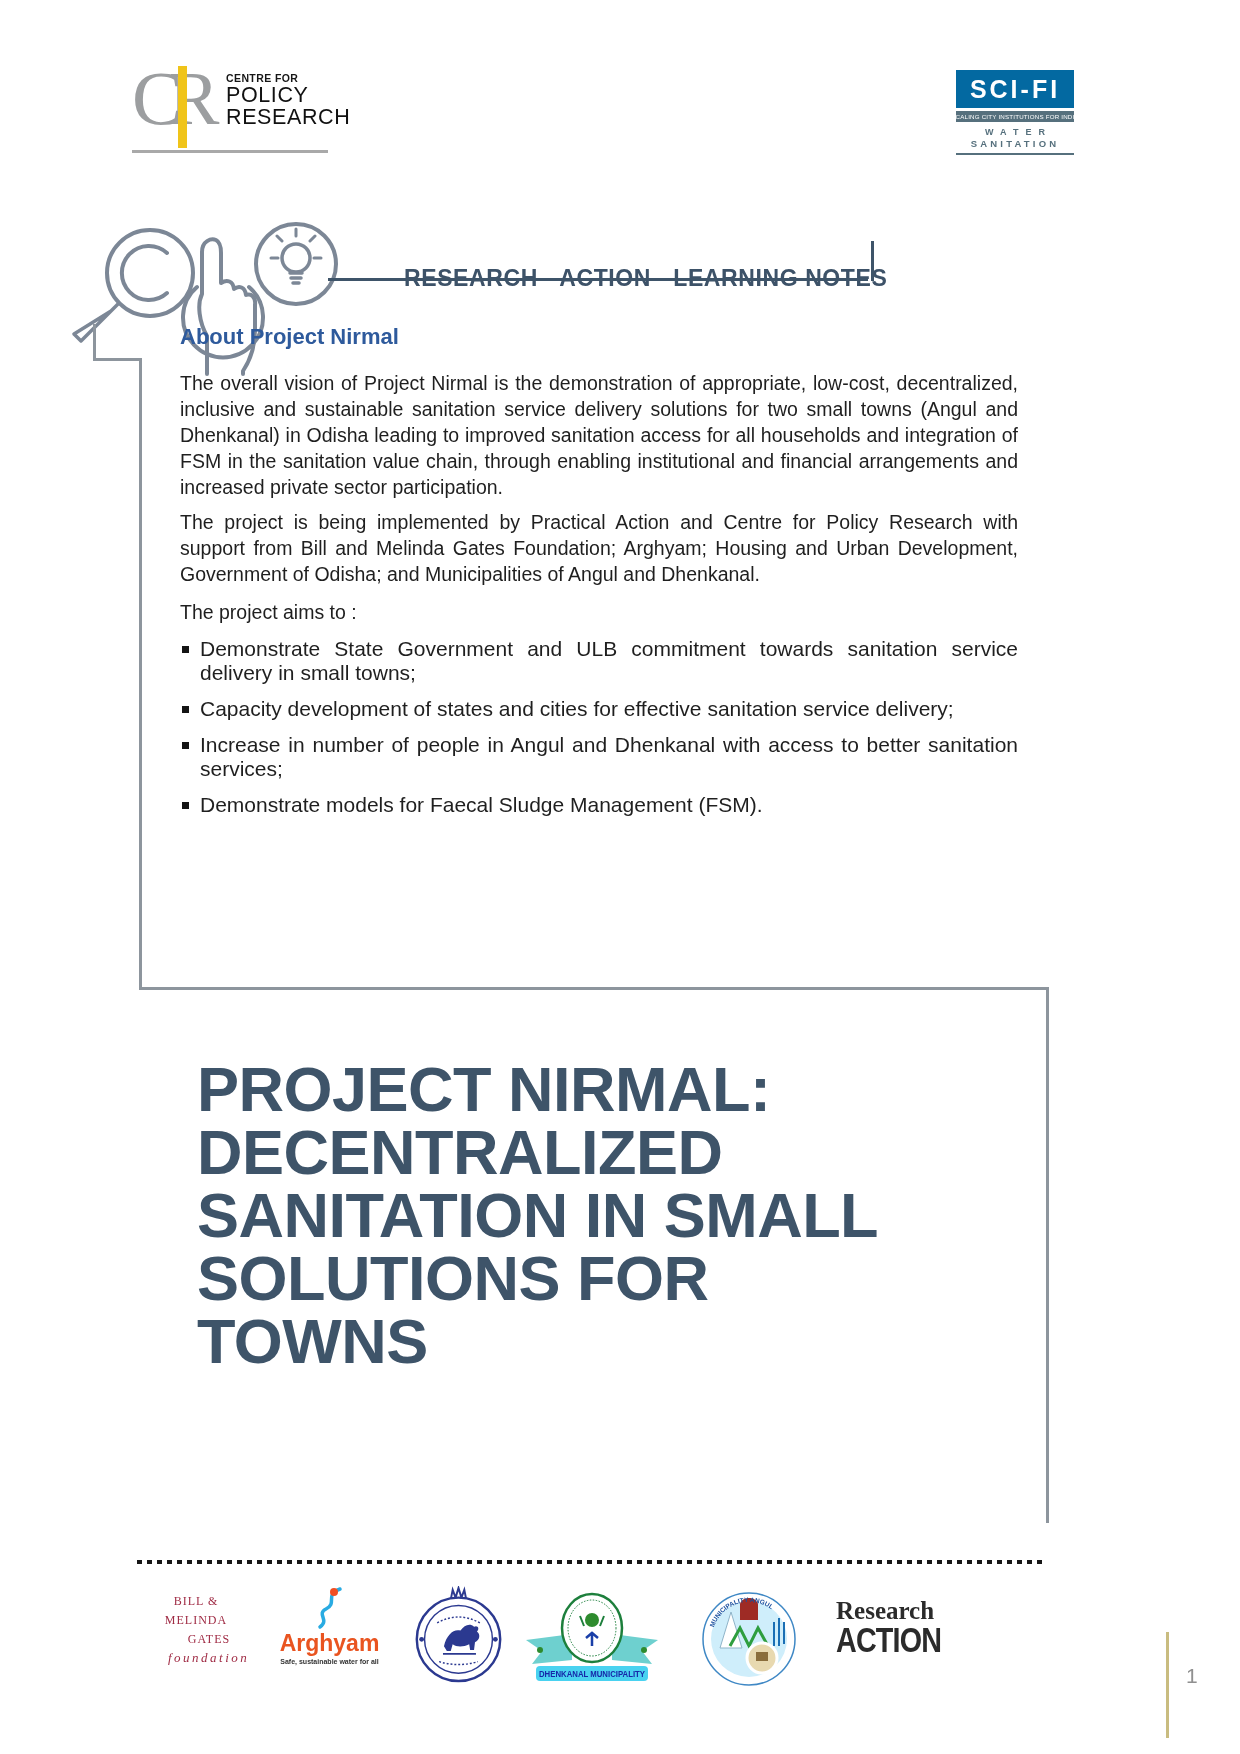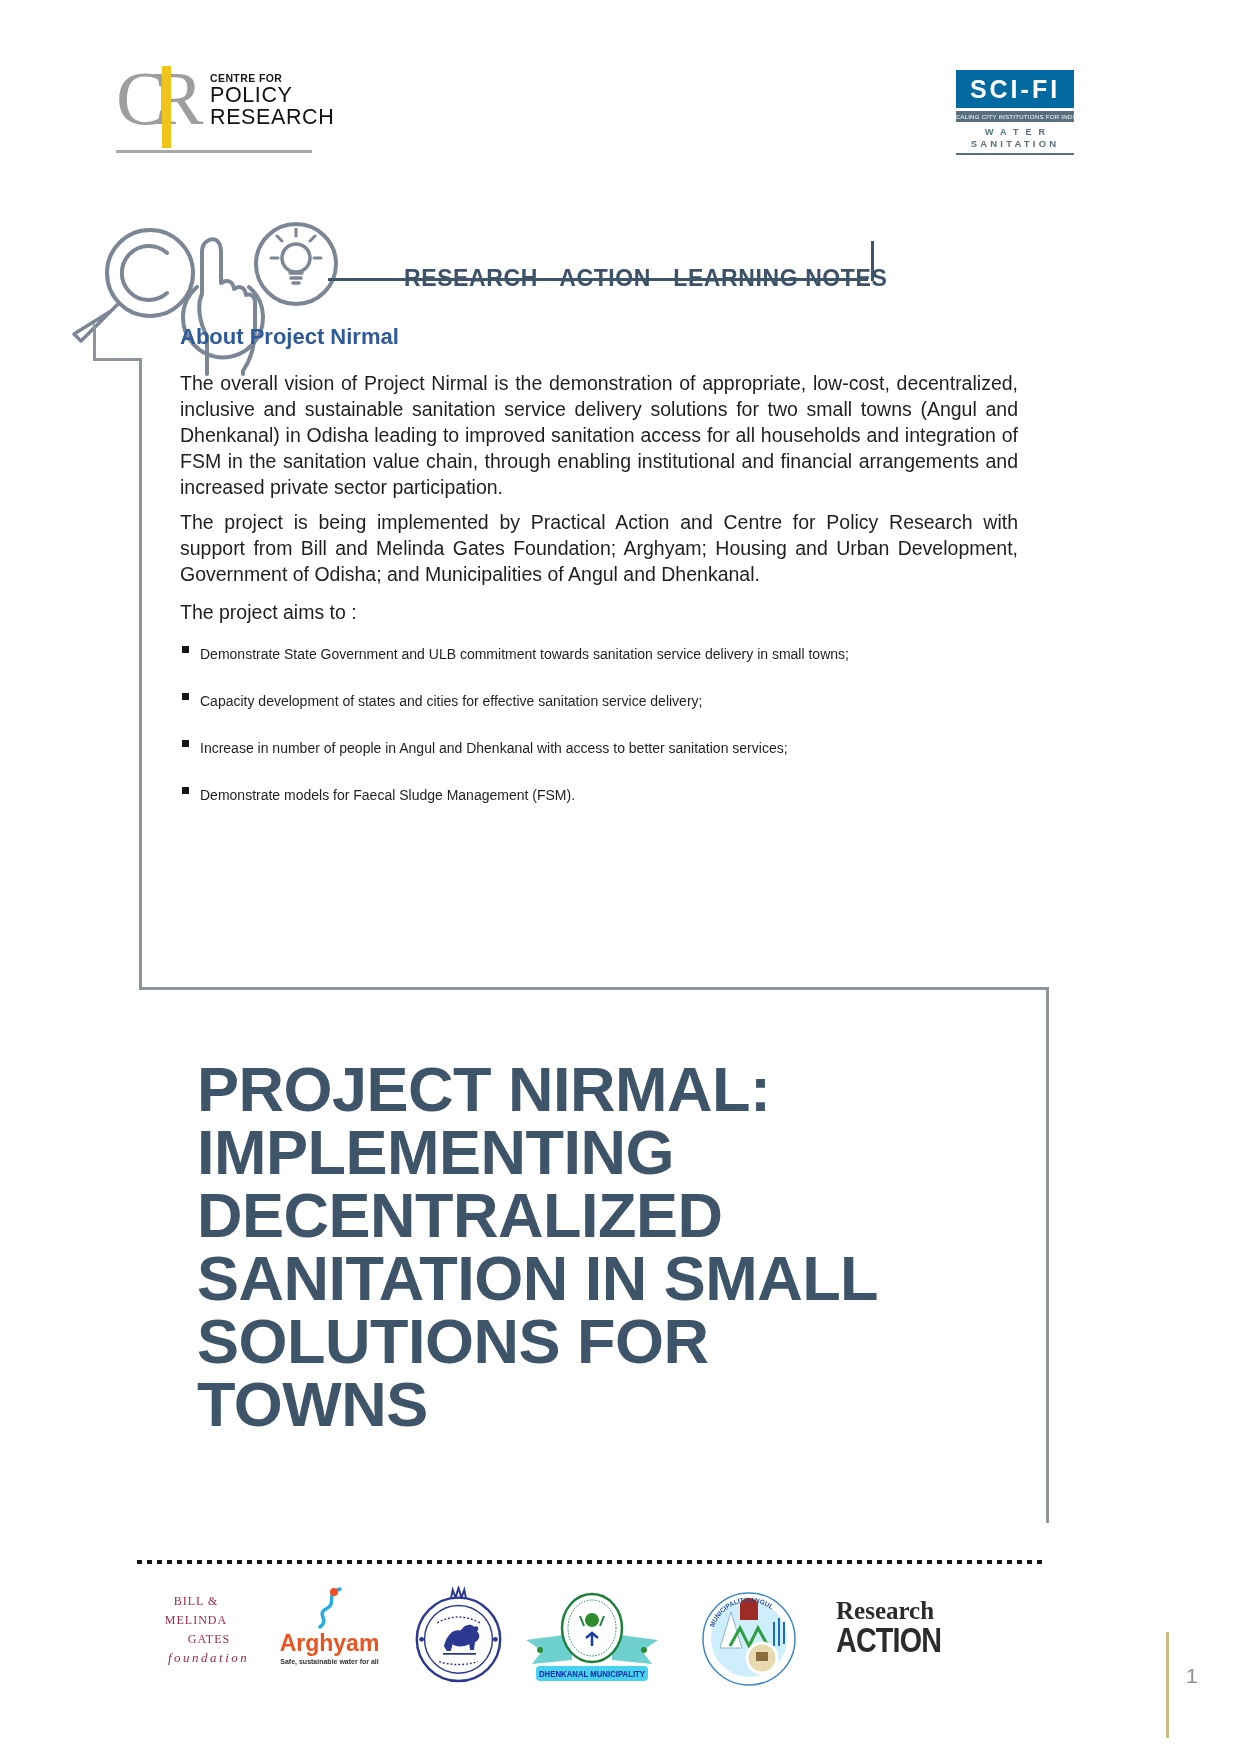--- a/index.html
+++ b/index.html
@@ -3,21 +3,21 @@
 <meta charset="utf-8">
 <style>
   html,body{margin:0;padding:0;background:#ffffff;}
   #page{
     position:relative;width:1240px;height:1754px;background:#ffffff;
     font-family:"Liberation Sans",sans-serif;overflow:hidden;color:#1f1f1f;
   }
   .abs{position:absolute;}
 
   
-  #cpr-logo{left:116px;top:64px;width:200px;height:92px;}
+  #cpr-logo{left:132px;top:64px;width:200px;height:92px;}
   #cpr-monogram{position:absolute;left:0;top:-4px;font-family:"Liberation Serif",serif;
     font-size:76px;line-height:76px;color:#9c9ea0;letter-spacing:-14px;font-weight:400;}
   #cpr-bar{position:absolute;left:46px;top:2px;width:9px;height:82px;background:#f0c419;}
   #cpr-text{position:absolute;left:94px;top:8px;white-space:nowrap;}
   #cpr-text .t1{font-size:10.5px;font-weight:700;letter-spacing:.4px;color:#161616;}
   #cpr-text .t2{font-size:21.5px;letter-spacing:.6px;color:#111;line-height:22px;}
   #cpr-rule{position:absolute;left:0;top:86px;width:196px;height:3px;background:#a9a9a9;}
 
   
   #scifi-logo{left:956px;top:70px;width:118px;}
@@ -42,21 +42,21 @@
   #frame-step-h{left:93px;top:358px;width:49px;height:3px;}
   #frame-left{left:139px;top:358px;width:3px;height:632px;}
   #frame-bottom{left:139px;top:987px;width:910px;height:3px;}
   #frame-right{left:1046px;top:987px;width:3px;height:536px;}
 
   
   #about{left:180px;top:324px;width:838px;}
   #about-heading{font-size:22px;font-weight:700;color:#2e5a9c;margin:0 0 20px 0;}
   .para{font-size:19.5px;line-height:26px;text-align:justify;color:#1f1f1f;margin:0 0 9px 0;}
   #aims-intro{font-size:19.5px;line-height:26px;margin:12px 0 12px 0;}
-  .bullet{position:relative;padding-left:20px;font-size:14px;line-height:35px;
+  .bullet{position:relative;padding-left:20px;font-size:21px;line-height:24px;
     text-align:justify;margin-bottom:12px;}
   .bullet::before{content:"";position:absolute;left:2px;top:9px;width:7px;height:7px;background:#141414;}
 
   
   #main-title{left:197px;top:1058px;width:720px;color:#3e5469;}
   #main-title .line{font-size:63px;line-height:63px;font-weight:800;letter-spacing:-.5px;white-space:nowrap;}
 
   
   #dotted-line{left:137px;top:1560px;width:910px;height:4px;
     background:repeating-linear-gradient(to right,#161616 0 5px,transparent 5px 10px);}
@@ -138,21 +138,20 @@
     <p class="para">The project is being implemented by Practical Action and Centre for Policy Research with support from Bill and Melinda Gates Foundation; Arghyam; Housing and Urban Development, Government of Odisha; and Municipalities of Angul and Dhenkanal.</p>
     <div id="aims-intro">The project aims to :</div>
     <div class="bullet">Demonstrate State Government and ULB commitment towards sanitation service delivery in small towns;</div>
     <div class="bullet">Capacity development of states and cities for effective sanitation service delivery;</div>
     <div class="bullet">Increase in number of people in Angul and Dhenkanal with access to better sanitation services;</div>
     <div class="bullet">Demonstrate models for Faecal Sludge Management (FSM).</div>
   </div>
 
   <div class="abs" id="main-title">
     <div class="line">PROJECT NIRMAL:</div>
-    <div class="line">IMPLEMENTING</div>
     <div class="line">DECENTRALIZED</div>
     <div class="line">SANITATION IN SMALL</div>
     <div class="line">SOLUTIONS FOR</div>
     <div class="line">TOWNS</div>
   </div>
 
   <div class="abs" id="dotted-line"></div>
 
   <div class="abs" id="gates-logo">
     <div class="g1">BILL &amp;</div>

